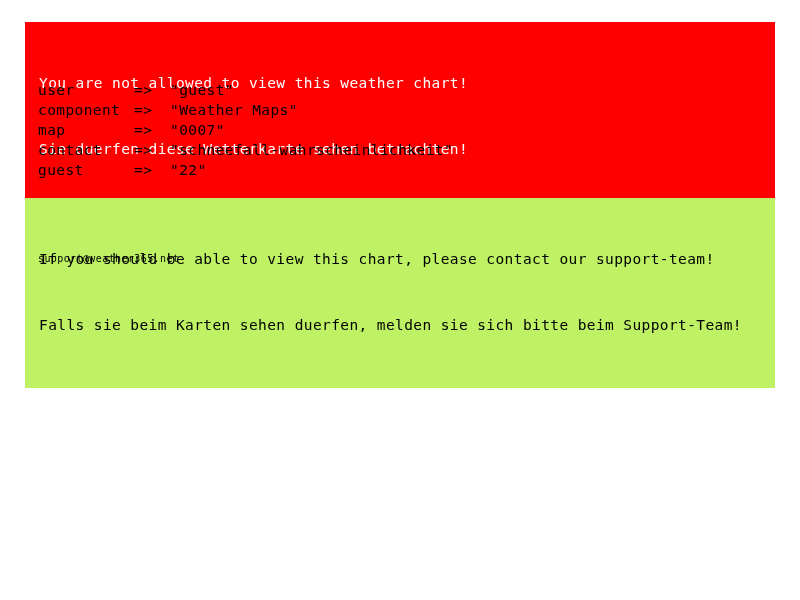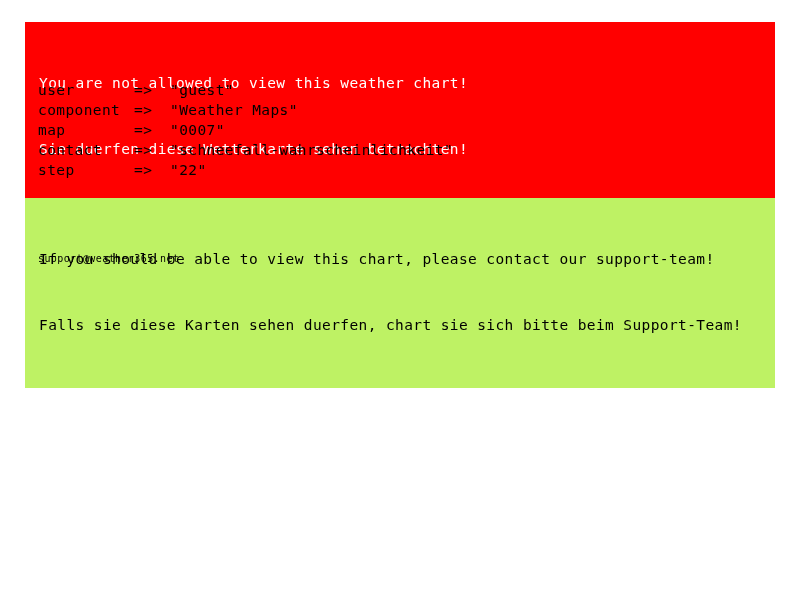--- a/index.html
+++ b/index.html
@@ -113,28 +113,28 @@
       <span class="detail-key">map</span>
       <span class="detail-arrow">=&gt;</span>
       <span class="detail-val">"0007"</span>
     </div>
     <div class="detail-row">
       <span class="detail-key">contact</span>
       <span class="detail-arrow">=&gt;</span>
       <span class="detail-val">"schneefall-wahrscheinlichkeit"</span>
     </div>
     <div class="detail-row">
-      <span class="detail-key">step</span>
+      <span class="detail-key">guest</span>
       <span class="detail-arrow">=&gt;</span>
       <span class="detail-val">"22"</span>
     </div>
   </div>
 
   <div class="banner banner-support">
     <span class="banner-line">If you should be able to view this chart, please contact our support-team!</span>
-    <span class="banner-line">Falls sie diese Karten sehen duerfen, chart sie sich bitte beim Support-Team!</span>
+    <span class="banner-line">Falls sie beim Karten sehen duerfen, melden sie sich bitte beim Support-Team!</span>
   </div>
 
   <div class="footer">
     <span class="mail">support@weather365.net</span>
   </div>
 
 </div>
 
 </body></html>

